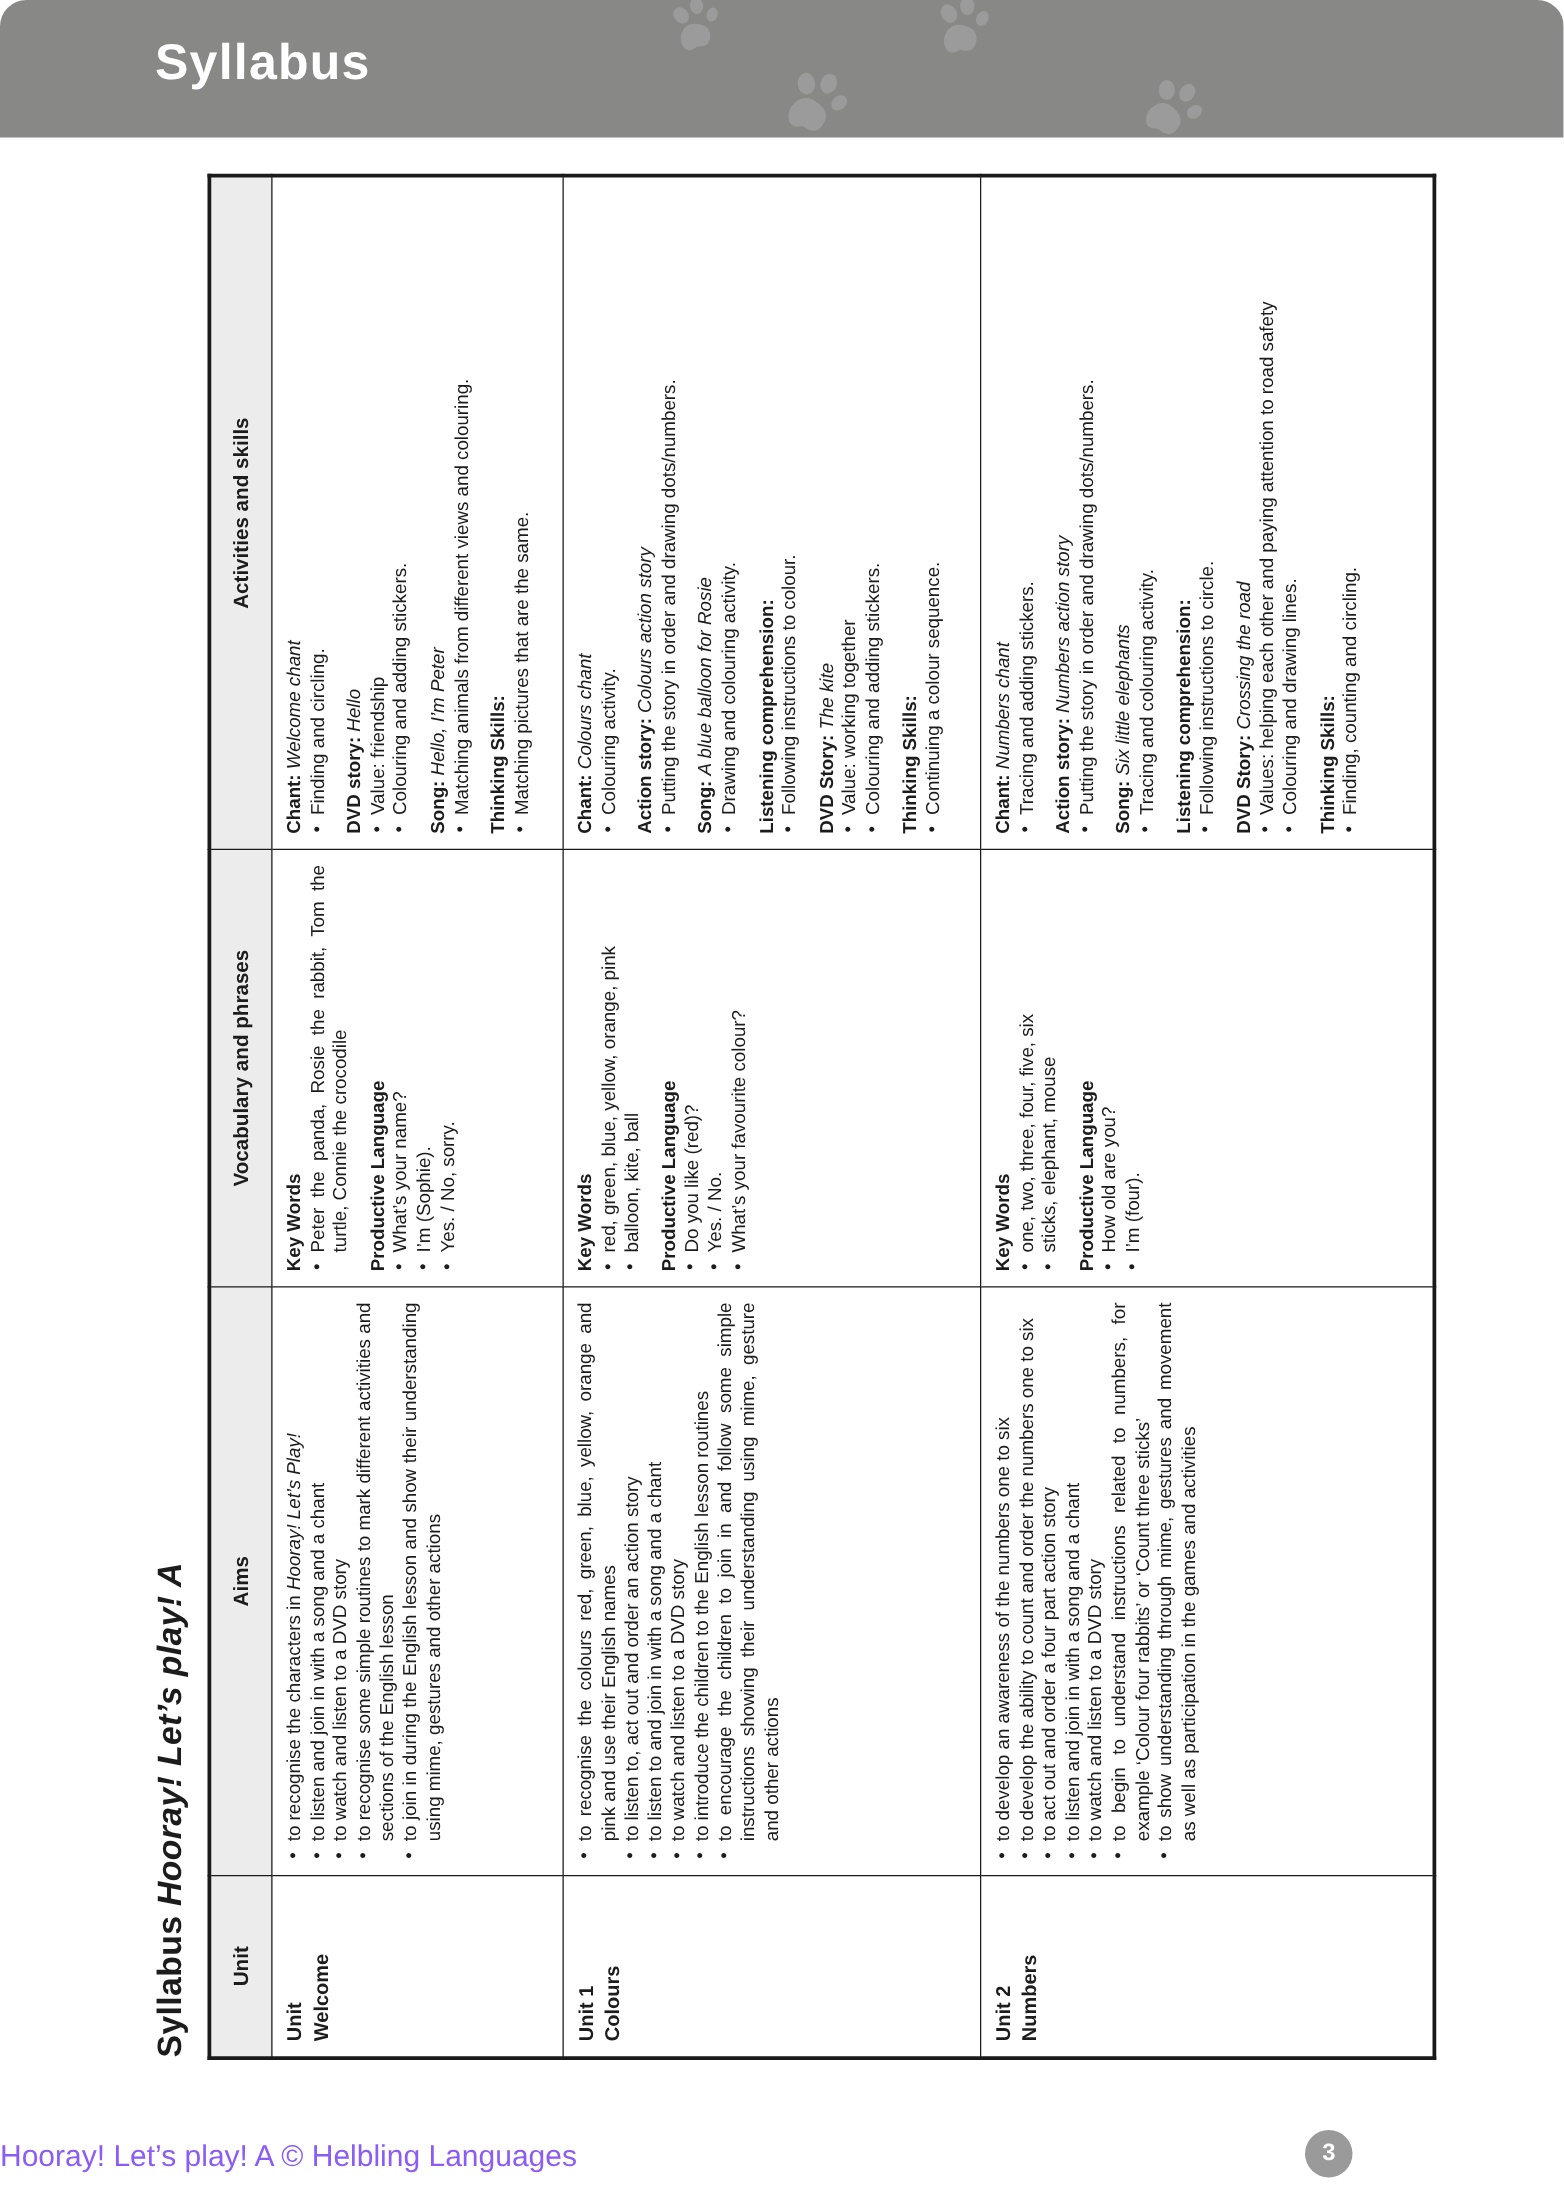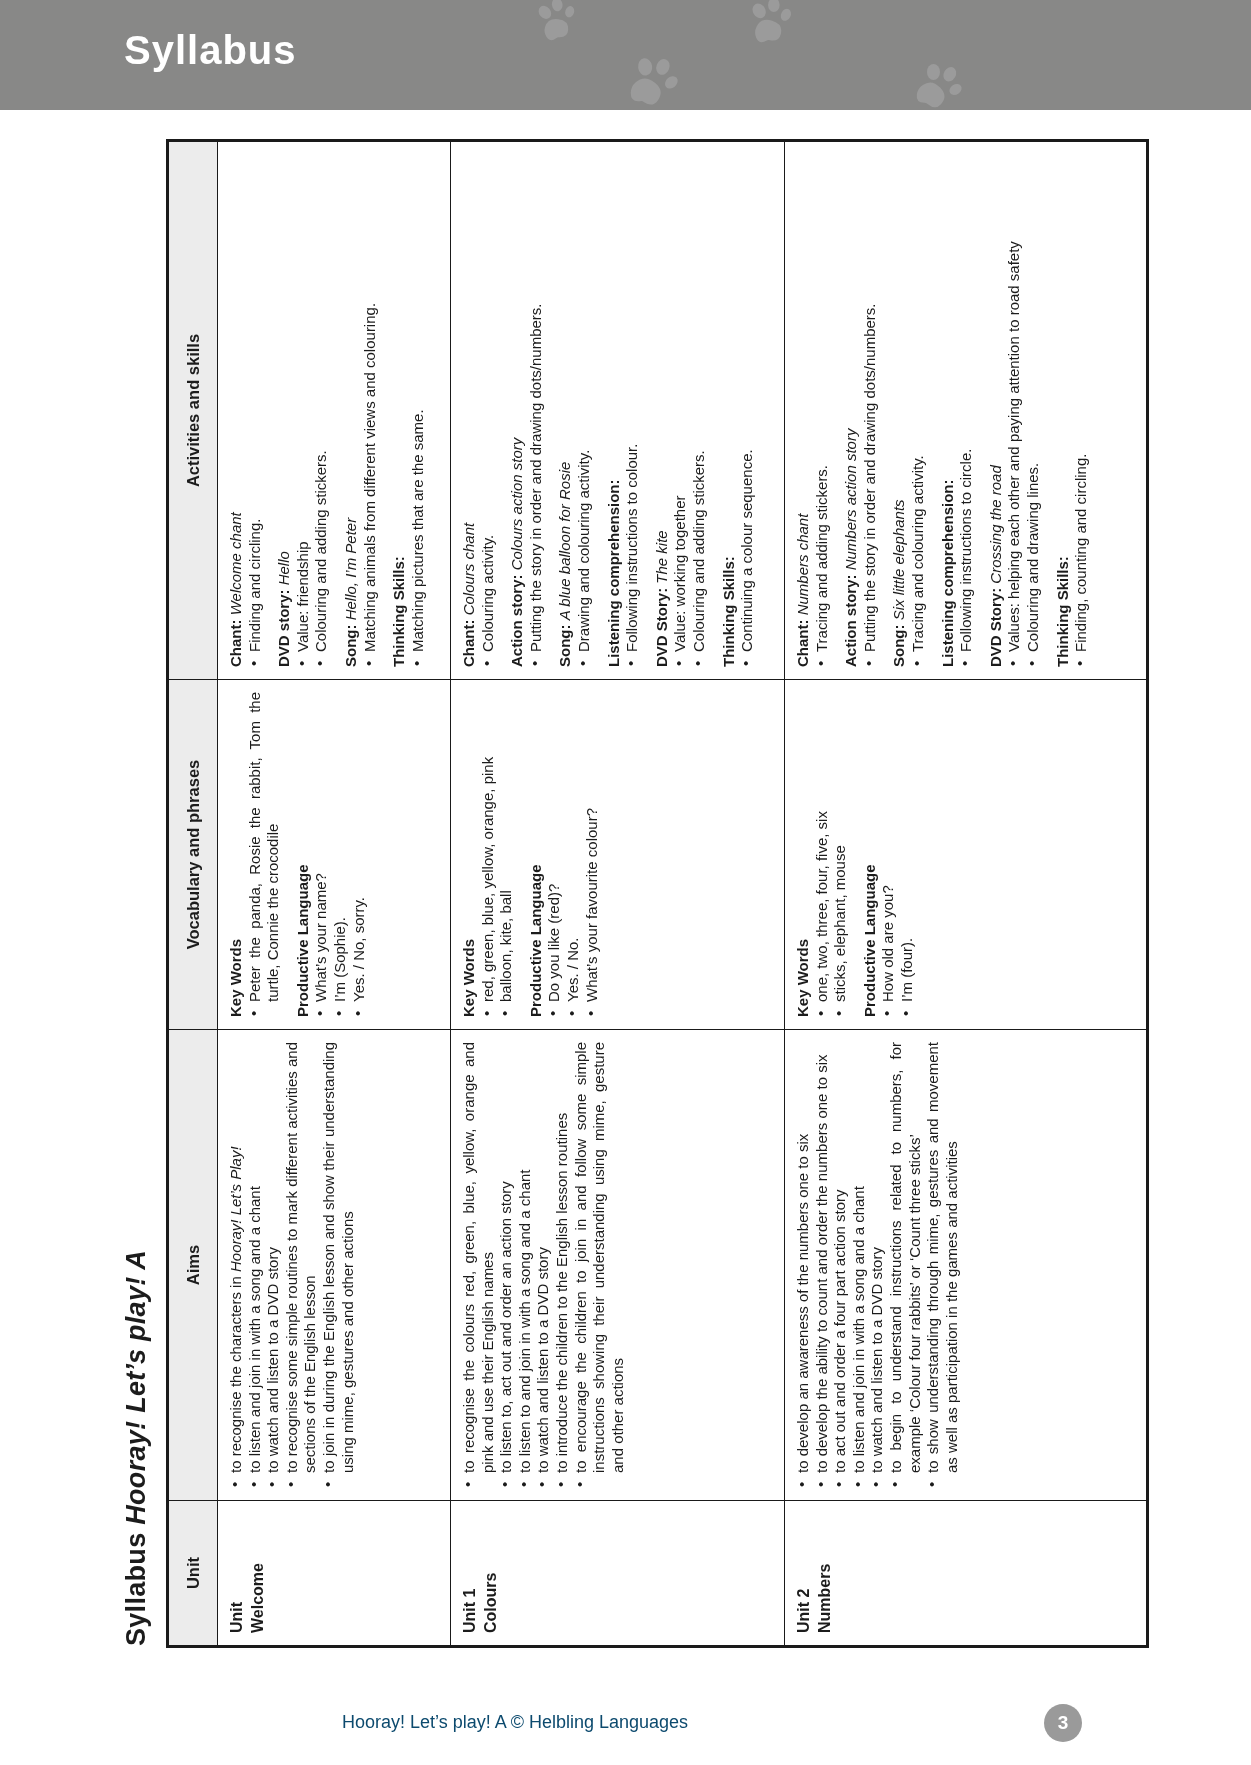--- a/index.html
+++ b/index.html
@@ -1,17 +1,17 @@
 <!DOCTYPE html>
 <html><head>
 <meta charset="utf-8">
 <style>
   html,body{margin:0;padding:0;background:#fff;}
   .sheet{position:relative;width:1251px;height:1765px;background:#ffffff;overflow:hidden;
-         font-family:"Liberation Sans","DejaVu Sans",sans-serif;color:#1c1c1c;}
+         font-family:"Liberation Sans","DejaVu Sans",sans-serif;color:#1c1c1c;border-radius:21px;}
 
   
   .banner{position:absolute;left:0;top:0;width:1251px;height:110px;background:#888887;}
   .banner-title{position:absolute;left:124px;top:28px;font-size:40px;font-weight:bold;
                 color:#ffffff;letter-spacing:1px;}
   .paw{position:absolute;}
 
   
   .rot{position:absolute;left:121px;top:1648px;width:1508px;height:1040px;
        transform:rotate(-90deg);transform-origin:0 0;}
@@ -27,22 +27,22 @@
   td.cell-just{text-align:justify;}
   .unit-line{font-weight:bold;font-size:16px;line-height:1.3;}
   .bullet{position:relative;padding-left:15px;}
   .bullet::before{content:"\2022";position:absolute;left:1px;top:-1px;}
   .section{margin-top:0;}
   .section + .section{margin-top:11px;}
   .sec-head{font-weight:bold;}
   .sec-head i{font-weight:normal;font-style:italic;}
 
   
-  .footer-text{position:absolute;top:1712px;left:0;width:1030px;text-align:center;
-               font-size:18px;color:#0c4a6e;}
+  .footer-text{position:absolute;top:1712px;left:0;width:1030px;text-align:left;
+               font-size:24px;color:#8b5cf6;}
   .page-badge{position:absolute;left:1044px;top:1704px;width:38px;height:38px;
               border-radius:50%;background:#9a9a9a;color:#fff;font-size:19px;font-weight:bold;
               display:flex;align-items:center;justify-content:center;}
 </style>
 </head>
 <body>
 
 <div class="sheet">
 
   <div class="banner">

